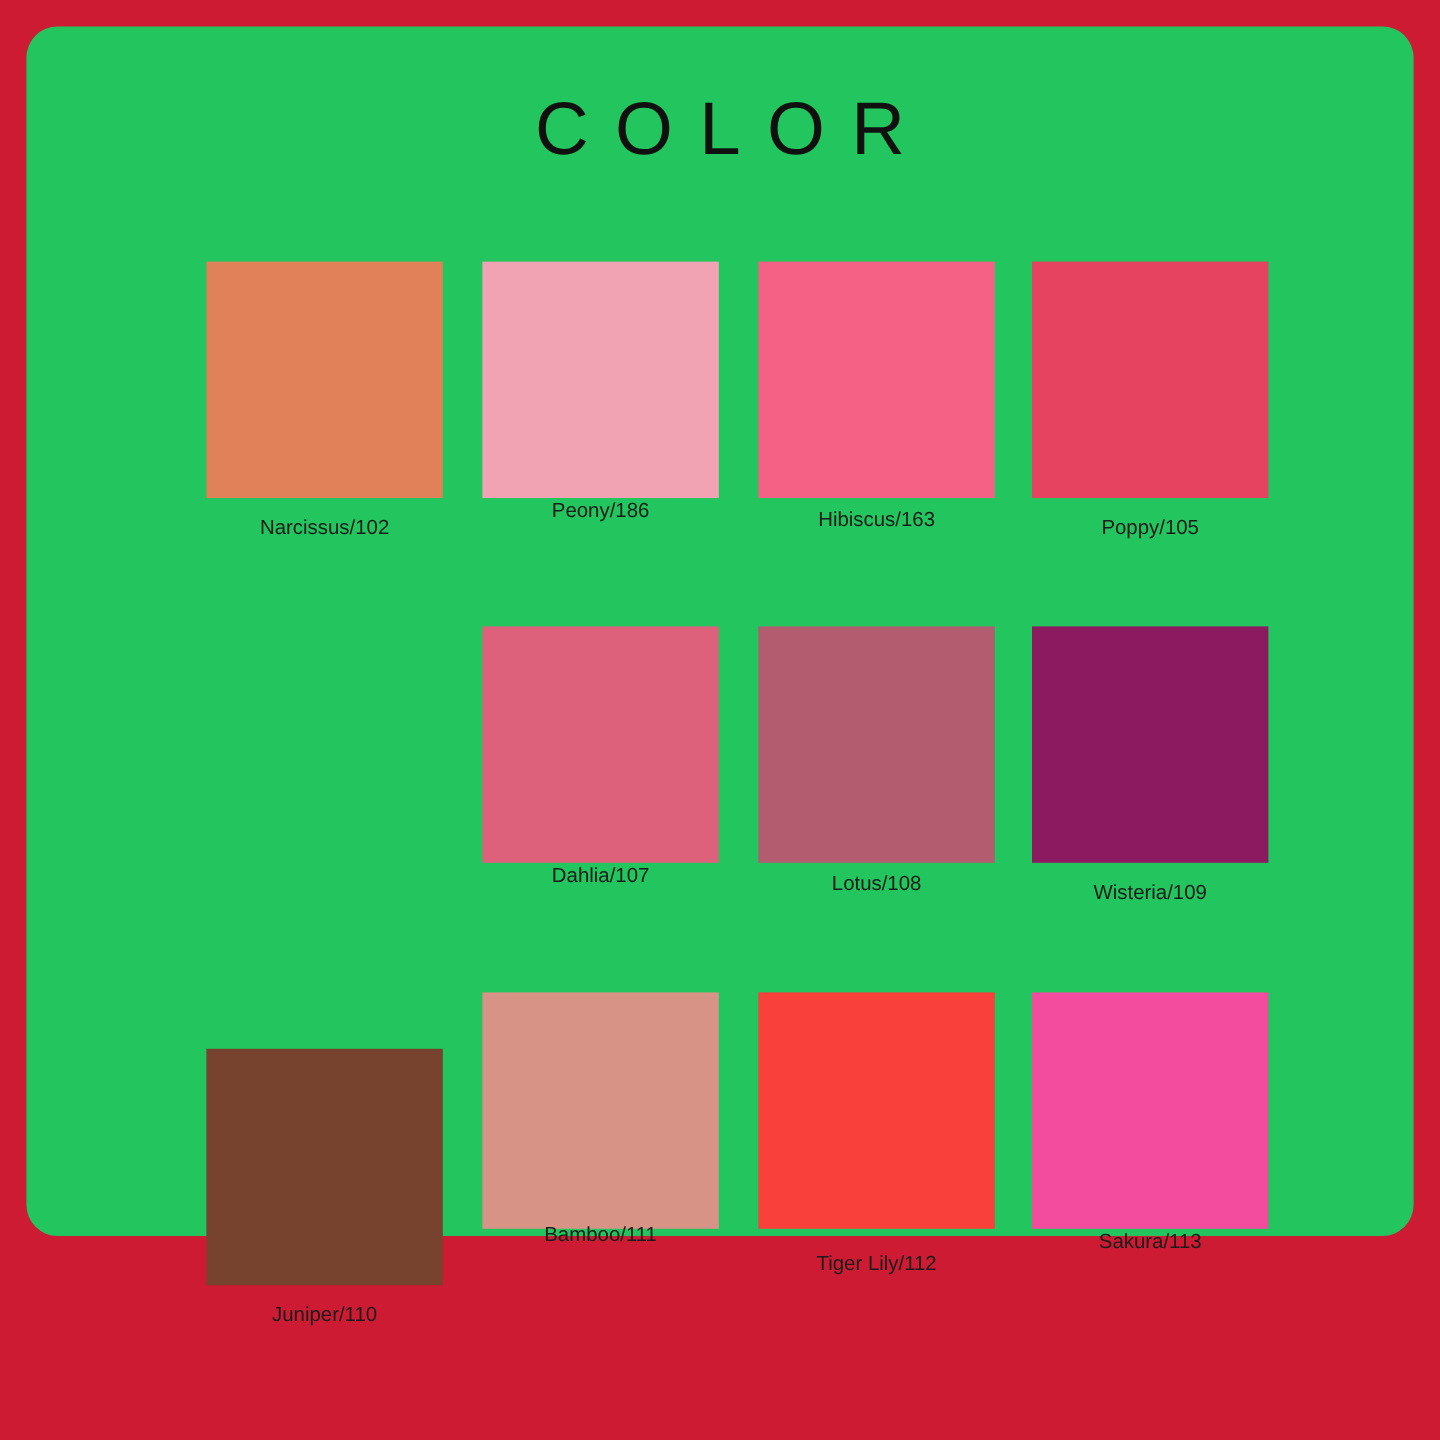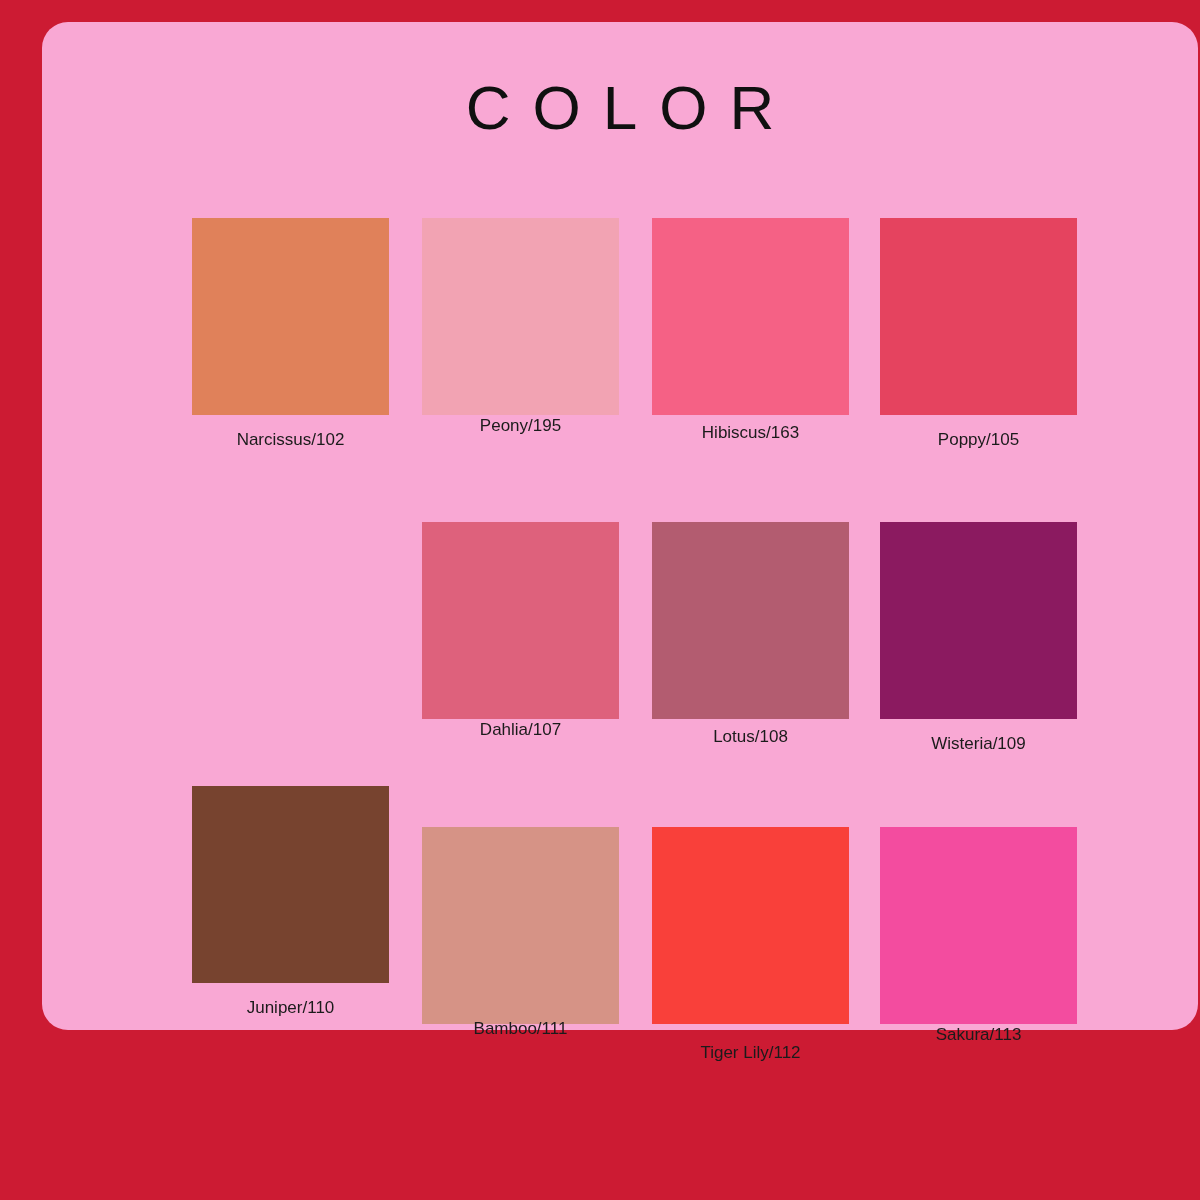--- a/index.html
+++ b/index.html
@@ -12,24 +12,23 @@
     background: #CC1B33;
     font-family: "Liberation Sans", sans-serif;
     overflow: hidden;
   }
   #frame {
     position: absolute;
     left: 22px;
     top: 22px;
     width: 1156px;
     height: 1008px;
-    background: #f9a8d4;
+    background: #22c55e;
     border-radius: 26px;
     box-sizing: border-box;
-    margin-left: 20px;
   }
   #page-title {
     position: absolute;
     left: 0;
     top: 50px;
     width: 100%;
     text-align: center;
     font-size: 62px;
     font-weight: 400;
     letter-spacing: 22px;
@@ -70,21 +69,21 @@
 
   <div id="page-title">COLOR</div>
 
   <div id="swatch-grid">
       <div class="swatch-cell" style="left: 150px; top: 196px; width: 197px;">
         <div class="swatch-chip" title="Narcissus/102" style="background: rgb(224, 129, 90); width: 197px; height: 197px;"></div>
         <div class="swatch-label" style="top: 212px; color: rgb(27, 27, 27);">Narcissus/102</div>
       </div>
       <div class="swatch-cell" style="left: 380px; top: 196px; width: 197px;">
         <div class="swatch-chip" title="Peony/103" style="background: rgb(242, 163, 179); width: 197px; height: 197px;"></div>
-        <div class="swatch-label" style="top: 198px; color: rgb(27, 27, 27);">Peony/195</div>
+        <div class="swatch-label" style="top: 198px; color: rgb(27, 27, 27);">Peony/186</div>
       </div>
       <div class="swatch-cell" style="left: 610px; top: 196px; width: 197px;">
         <div class="swatch-chip" title="Hibiscus/104" style="background: rgb(245, 97, 133); width: 197px; height: 197px;"></div>
         <div class="swatch-label" style="top: 205px; color: rgb(27, 27, 27);">Hibiscus/163</div>
       </div>
       <div class="swatch-cell" style="left: 838px; top: 196px; width: 197px;">
         <div class="swatch-chip" title="Poppy/105" style="background: rgb(229, 67, 95); width: 197px; height: 197px;"></div>
         <div class="swatch-label" style="top: 212px; color: rgb(27, 27, 27);">Poppy/105</div>
       </div>
       <div class="swatch-cell" style="left: 380px; top: 500px; width: 197px;">
@@ -92,21 +91,21 @@
         <div class="swatch-label" style="top: 198px; color: rgb(27, 27, 27);">Dahlia/107</div>
       </div>
       <div class="swatch-cell" style="left: 610px; top: 500px; width: 197px; text-align: right;">
         <div class="swatch-chip" title="Lotus/108" style="background: rgb(179, 92, 112); width: 197px; height: 197px;"></div>
         <div class="swatch-label" style="top: 205px; color: rgb(27, 27, 27);">Lotus/108</div>
       </div>
       <div class="swatch-cell" style="left: 838px; top: 500px; width: 197px; border-radius: 20px;">
         <div class="swatch-chip" title="Wisteria/109" style="background: rgb(139, 26, 96); width: 197px; height: 197px;"></div>
         <div class="swatch-label" style="top: 212px; color: rgb(27, 27, 27);">Wisteria/109</div>
       </div>
-      <div class="swatch-cell" style="left: 150px; top: 764px; width: 197px;">
+      <div class="swatch-cell" style="left: 150px; top: 852px; width: 197px;">
         <div class="swatch-chip" title="Juniper/110" style="background: rgb(119, 67, 47); width: 197px; height: 197px;"></div>
         <div class="swatch-label" style="top: 212px; color: rgb(27, 27, 27);">Juniper/110</div>
       </div>
       <div class="swatch-cell" style="left: 380px; top: 805px; width: 197px;">
         <div class="swatch-chip" title="Bamboo/111" style="background: rgb(214, 147, 134); width: 197px; height: 197px;"></div>
         <div class="swatch-label" style="top: 192px; color: rgb(27, 27, 27);">Bamboo/111</div>
       </div>
       <div class="swatch-cell" style="left: 610px; top: 805px; width: 197px;">
         <div class="swatch-chip" title="Tiger Lily/112" style="background: rgb(249, 64, 58); width: 197px; height: 197px;"></div>
         <div class="swatch-label" style="top: 216px; color: rgb(27, 27, 27);">Tiger Lily/112</div>

